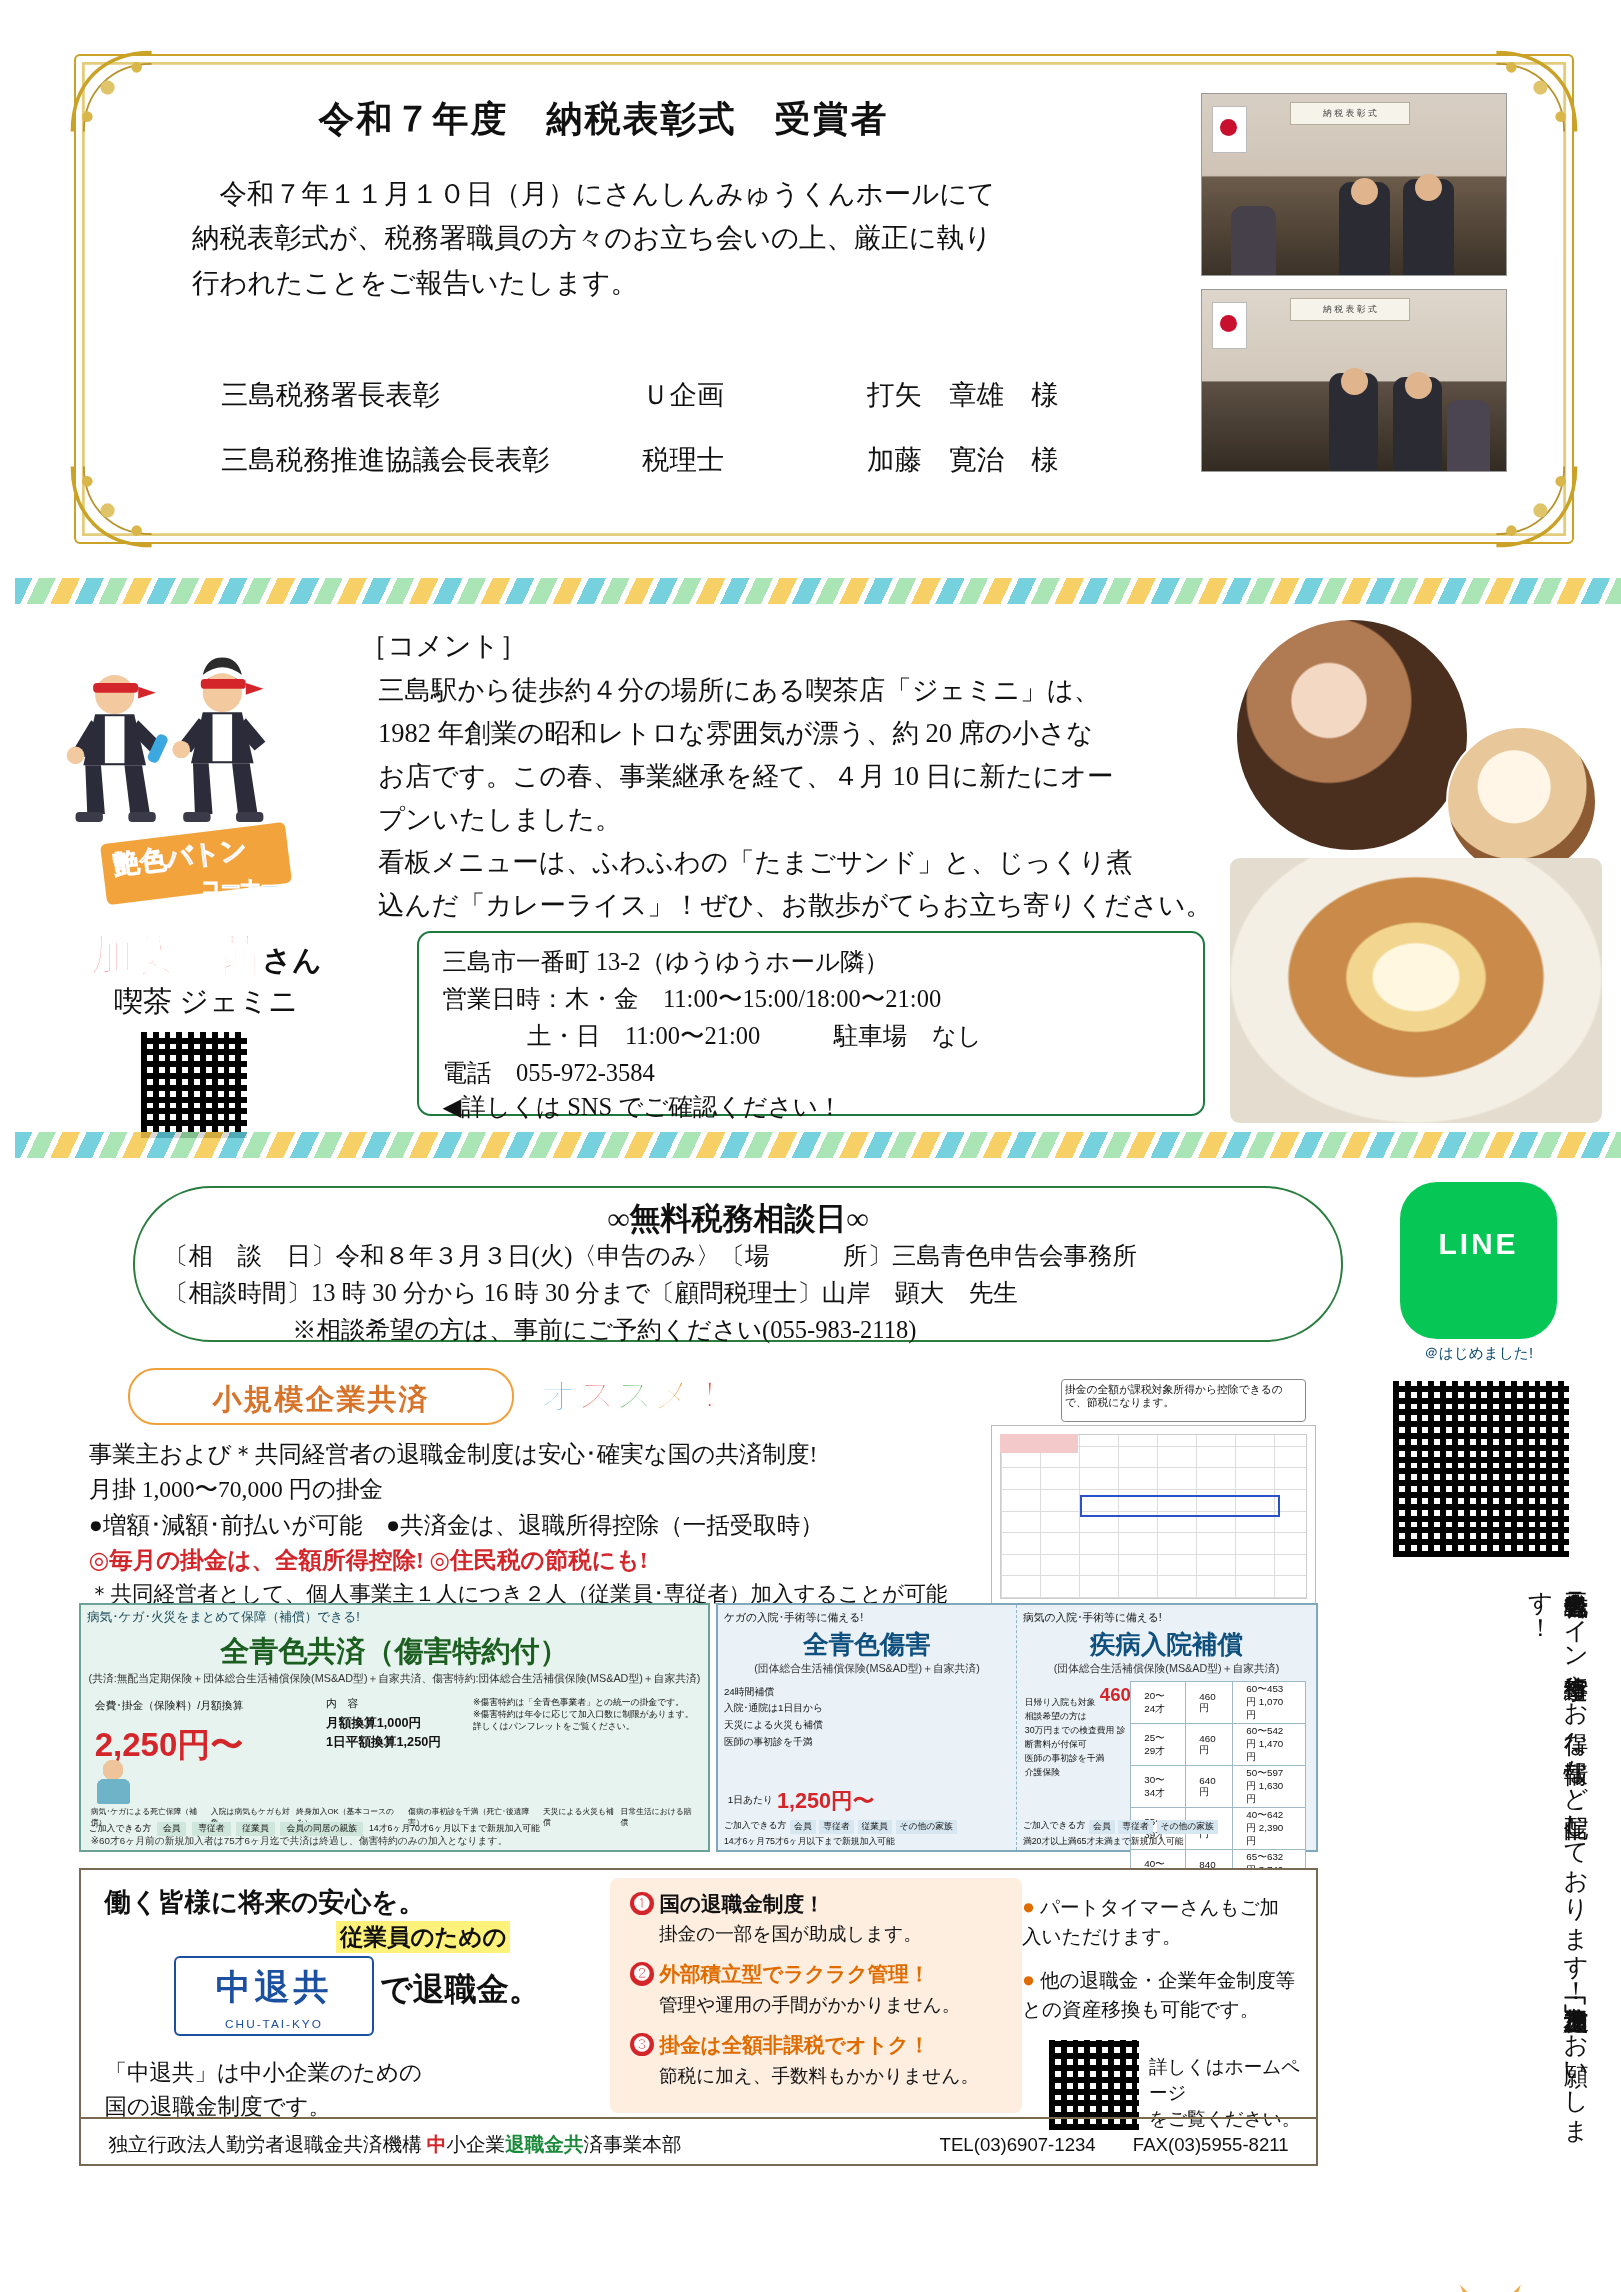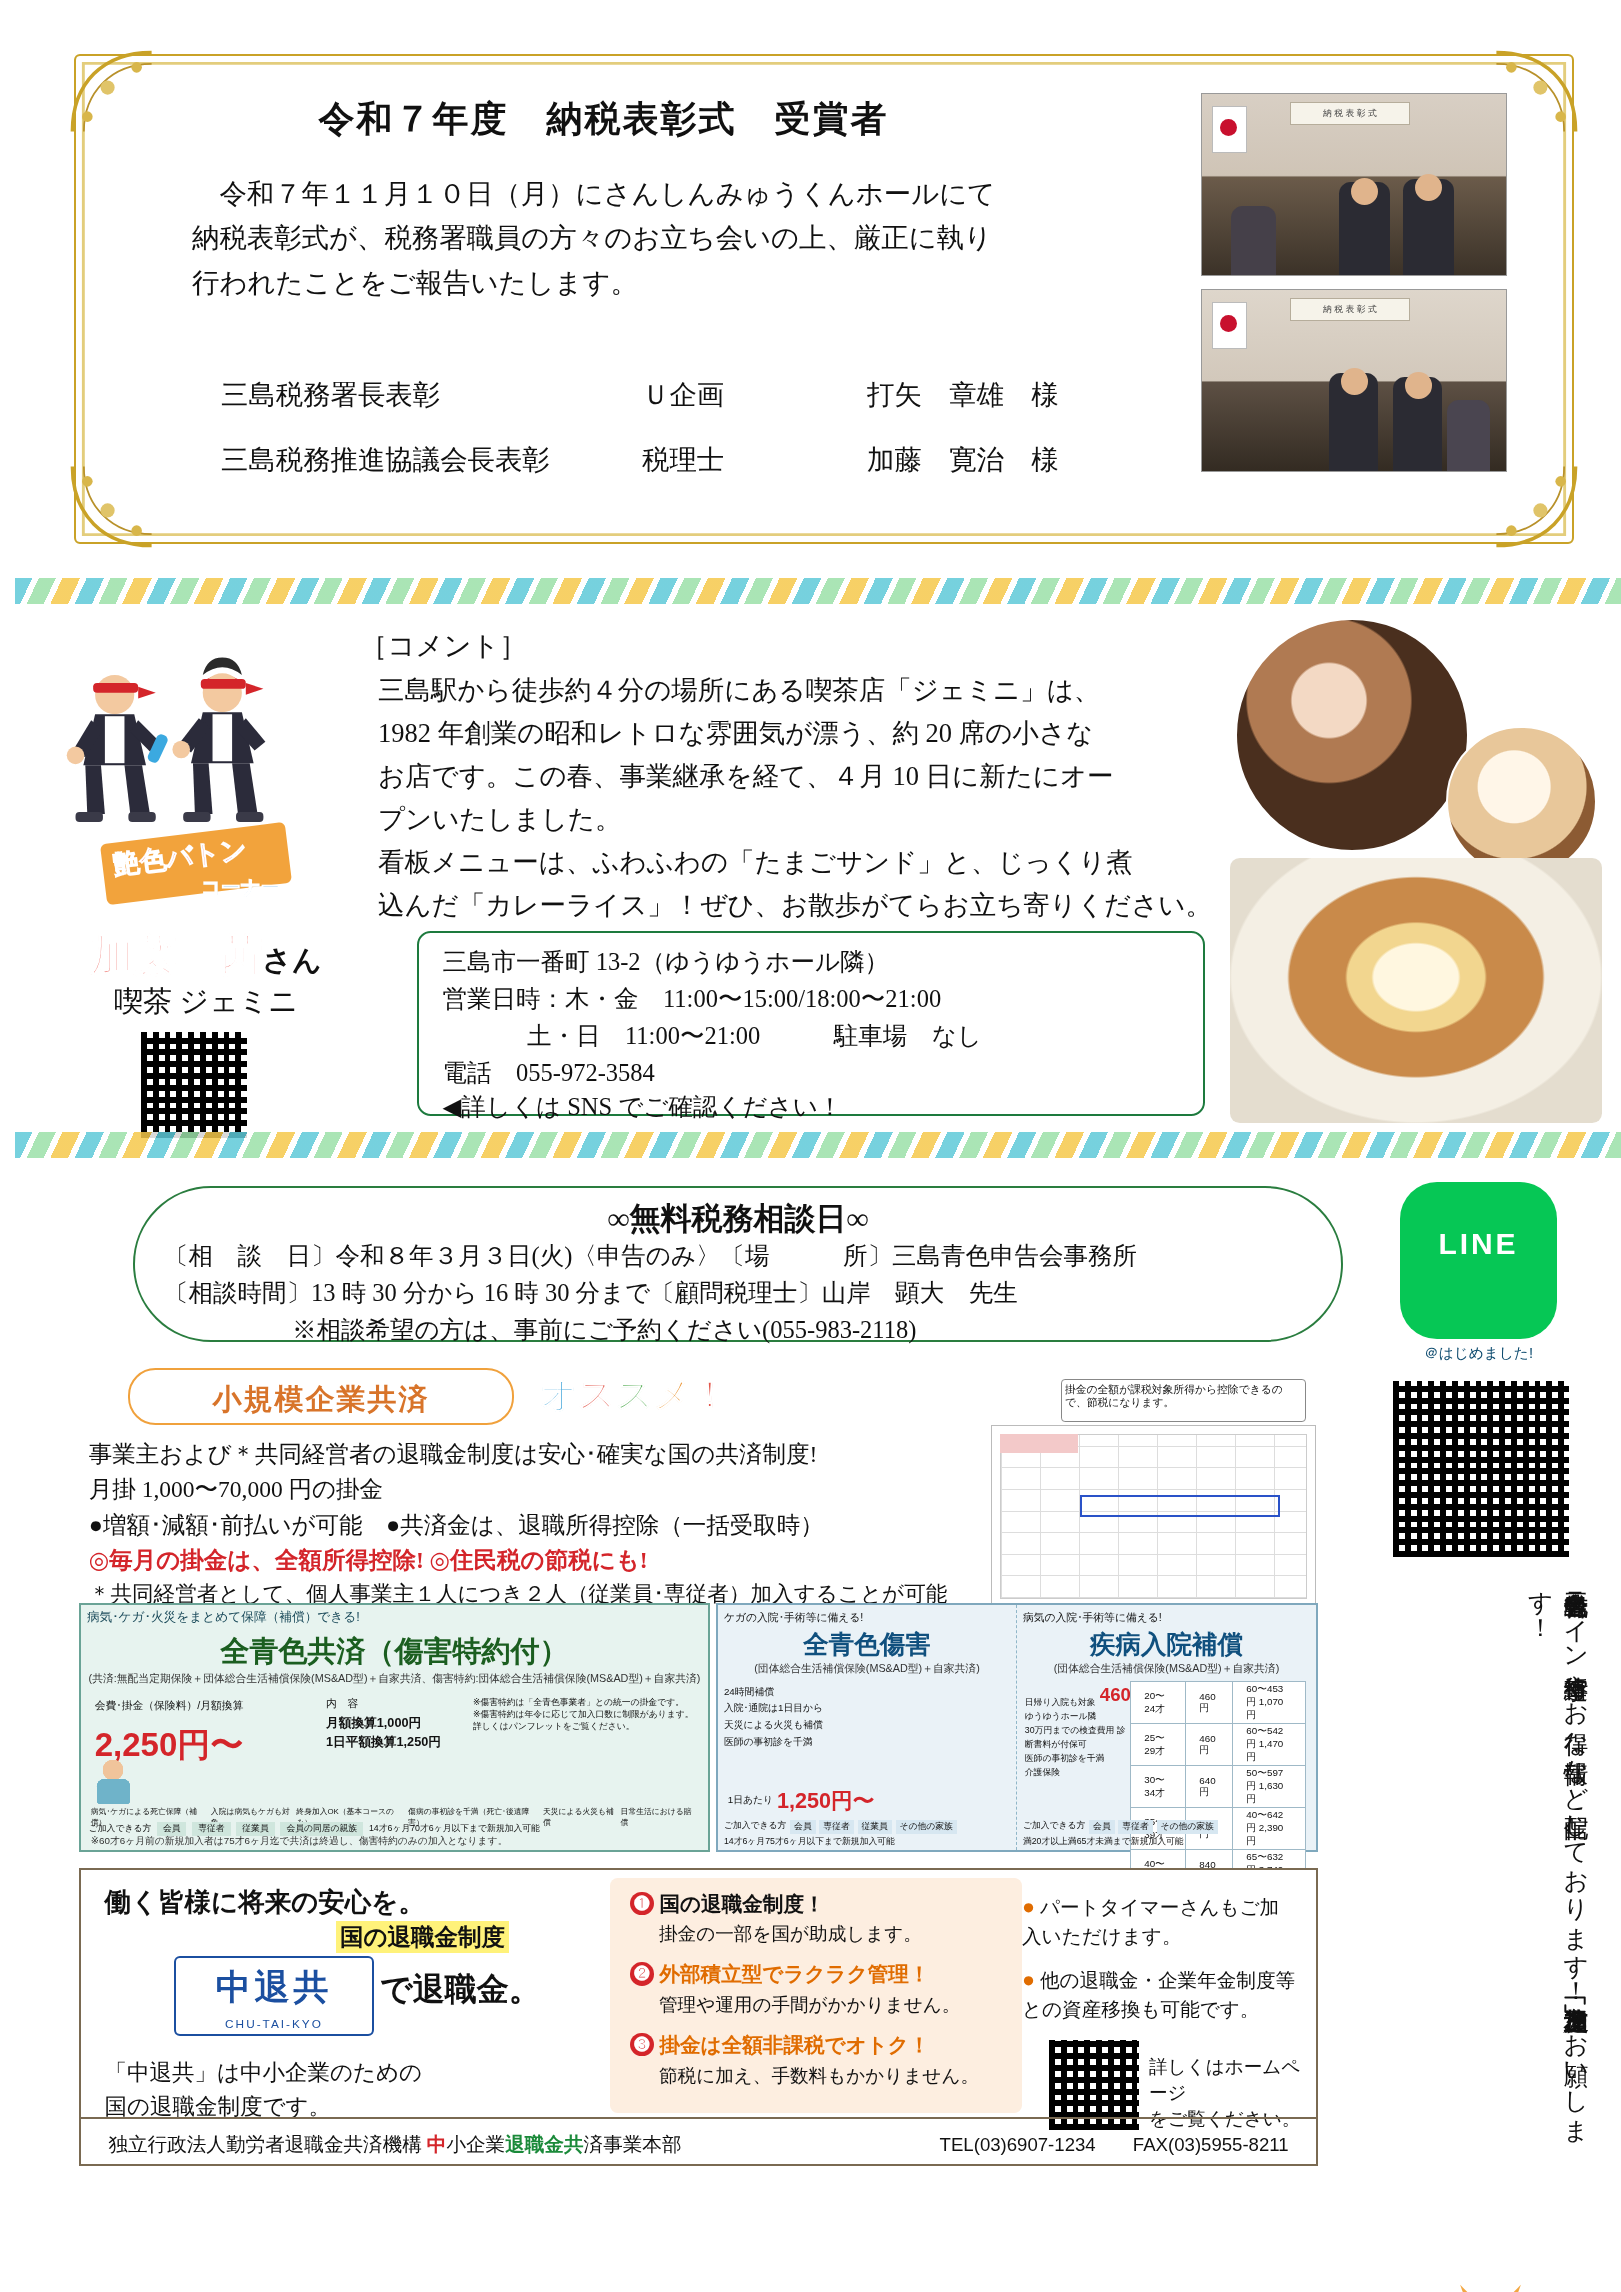--- a/index.html
+++ b/index.html
@@ -530,41 +530,41 @@
                 </tr>
             <tr>
                   <td>40〜44才</td>
                   <td>840円</td>
                   <td>65〜632円 3,740円</td>
                 </tr>
           </tbody>
             </table>
           <div style="position:absolute;left:7.8px;top:90px;width:108px;font-size:8.8px;line-height:1.6;">
             <div>日帰り入院も対象</div>
-            <div>ゆうゆうホール隣</div>
+            <div>相談希望の方は</div>
             <div>30万円までの検査費用 診断書料が付保可</div>
             <div>医師の事初診を千満</div>
             <div>介護保険</div>
           </div>
           <div style="position:absolute;left:5.9px;bottom:15.7px;font-size:8.8px;display:flex;gap:3.9px;">
             <span>ご加入できる方</span>
             <span style="background:#d7e7f1;padding:1px 3.9px;">会員</span>
             <span style="background:#d7e7f1;padding:1px 3.9px;">専従者</span>
             <span style="background:#d7e7f1;padding:1px 3.9px;">その他の家族</span>
           </div>
           <div style="position:absolute;left:5.9px;bottom:2px;font-size:8.8px;">満20才以上満65才未満まで新規加入可能</div>
         </div>
       </div>
     </div>
 
     <div class="chu">
       <div class="chu-midbg"></div>
 
       <div class="chu-h">働く皆様に将来の安心を。</div>
-      <div class="chu-emp">国の退職金制度</div>
+      <div class="chu-emp">従業員のための</div>
 
       <div class="chu-logo">
         <div class="t">中退共</div>
         <div class="s">CHU-TAI-KYO</div>
       </div>
       <div class="chu-taishoku">で退職金。</div>
       <div class="chu-note" style="white-space:pre-line;">「中退共」は中小企業のための
 国の退職金制度です。</div>
 
       <div class="chu-mid">

